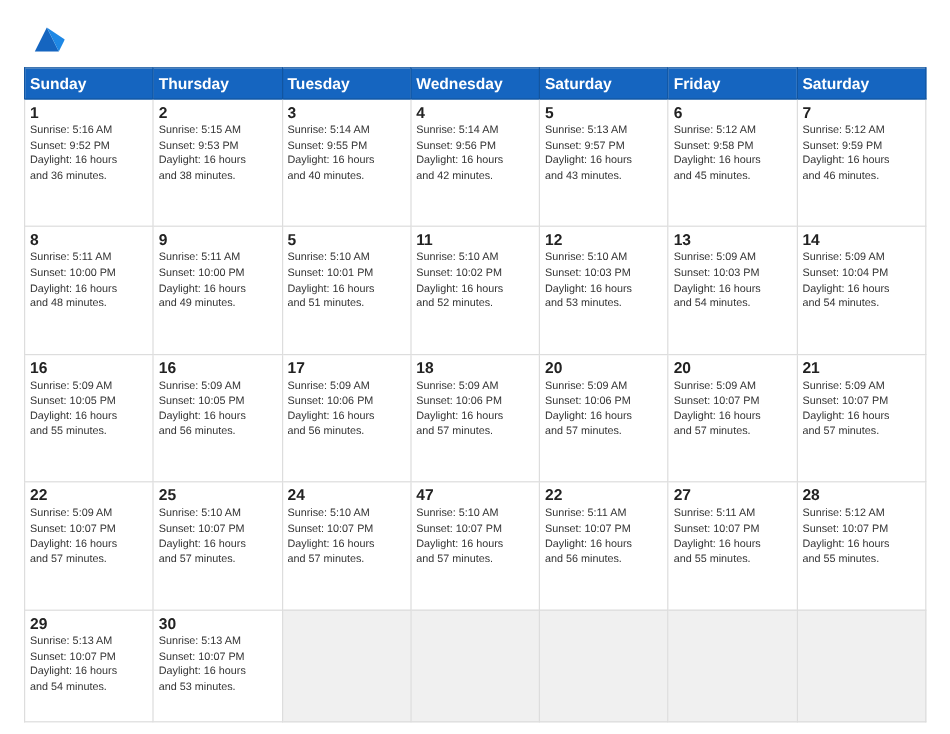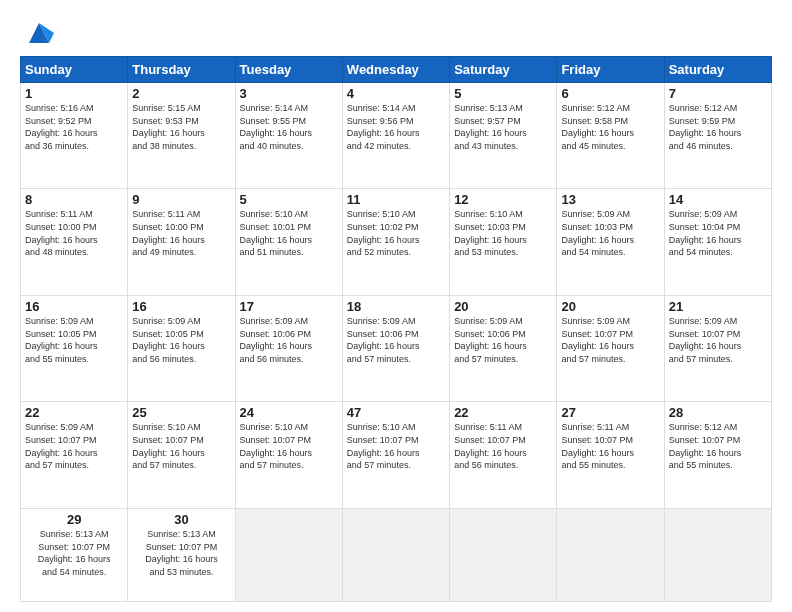--- a/index.html
+++ b/index.html
@@ -76,21 +76,20 @@
       font-size: 9.5px;
       color: #333;
       height: 84px;
       background: #fff;
     }
     .calendar td.empty {
       background: #f0f0f0;
     }
     .calendar tr:last-child td {
       height: 72px;
-      text-align: center;
     }
     .day-num {
       font-size: 13px;
       font-weight: bold;
       color: #222;
       display: block;
       margin-bottom: 1px;
     }
     .day-info {
       font-size: 9px;

